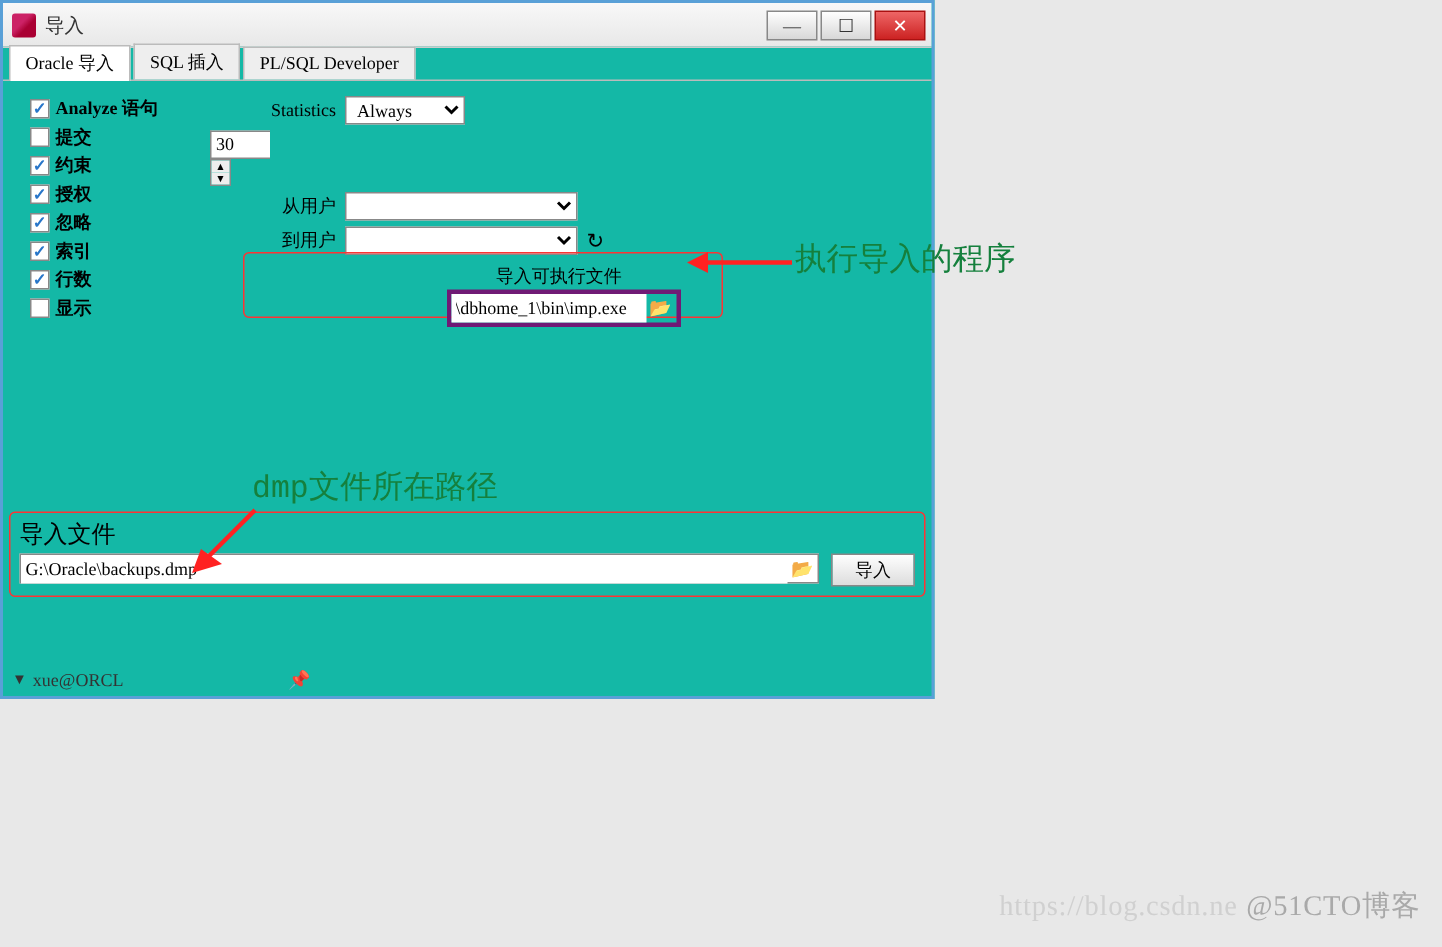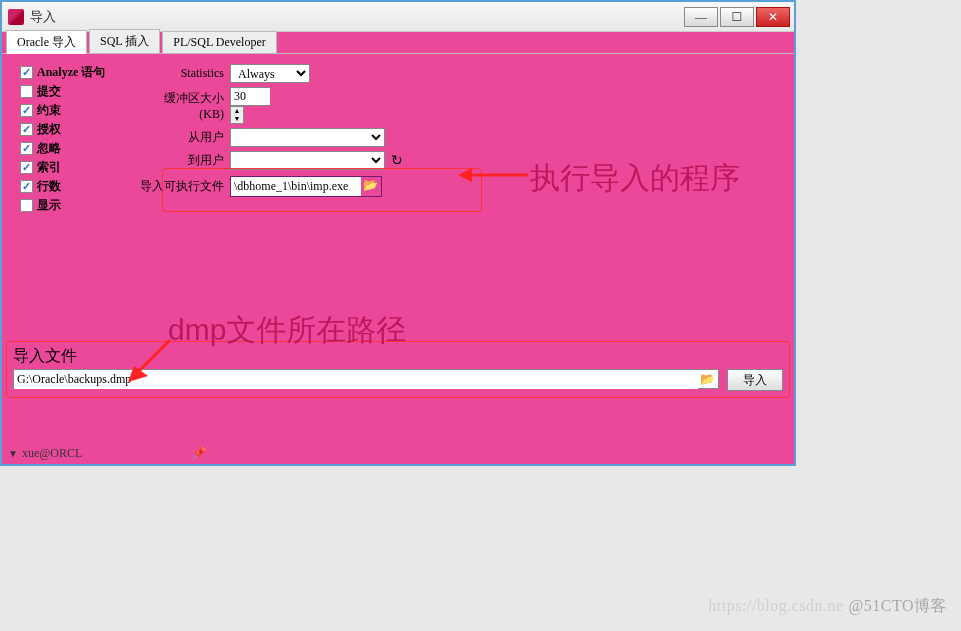--- a/index.html
+++ b/index.html
@@ -1,17 +1,17 @@
 <!DOCTYPE html>
 <html><head>
   <meta charset="utf-8">
   <style>
     * { box-sizing: border-box; margin: 0; padding: 0; font-family: "SimSun", "宋体", serif; }
     body { background: #e8e8e8; width: 961px; height: 631px; position: relative; overflow: hidden; }
-    .outer { width: 796px; height: 466px; border: 2px solid #59a0d7; background: #ec4899; position: absolute; left: 0; top: 0; }
+    .outer { width: 623px; height: 466px; border: 2px solid #59a0d7; background: #14b8a6; position: absolute; left: 0; top: 0; }
     .titlebar { height: 30px; background: linear-gradient(#f8f8f8, #e8e8e8); display: flex; align-items: center; border-bottom: 1px solid #ccc; }
     .appicon { width: 16px; height: 16px; margin: 0 6px; background: linear-gradient(135deg,#c26 40%,#a03 60%); border-radius: 2px; }
     .title { font-size: 13px; flex: 1; color: #333; }
     .winbtns { display: flex; gap: 2px; margin-right: 4px; }
     .winbtn { width: 34px; height: 20px; border: 1px solid #888; background: linear-gradient(#fefefe,#d8d8d8); font-size: 12px; text-align: center; line-height: 18px; color: #333; cursor: default; }
     .winbtn.close { background: linear-gradient(#e66,#c22); color: #fff; border-color: #a11; }
     .tabbar { height: 22px; display: flex; align-items: flex-end; padding-left: 4px; font-size: 12px; border-bottom: 1px solid #bbb; }
     .tab { padding: 3px 10px; border: 1px solid #bbb; border-bottom: none; margin-right: 2px; background: #eee; cursor: default; }
     .tab.active { background: #fff; position: relative; top: 1px; }
     .content { padding: 10px 10px 0 18px; position: relative; height: 370px; }
@@ -22,38 +22,38 @@
     .form { margin-left: 120px; }
     .lbl { width: 90px; text-align: right; padding-right: 6px; font-size: 12px; }
     select, input[type=text] { font-size: 12px; border: 1px solid #888; background: #fff; height: 19px; padding: 0 3px; font-family: inherit; }
     .dd { width: 80px; }
     .spin { display: flex; align-items: stretch; flex-direction: column; }
     .spin input { width: 40px; border-right: none; }
     .spinbtns { width: 14px; border: 1px solid #888; display: flex; flex-direction: column; }
     .spinbtn { flex: 1; font-size: 7px; text-align: center; line-height: 8px; background: #eee; cursor: default; }
     .combo { width: 155px; }
     .refresh { margin-left: 6px; font-size: 14px; cursor: default; }
-    .exewrap { position: relative; display: flex; align-items: flex-start; border: 1px solid #701a75; }
+    .exewrap { position: relative; display: flex; align-items: center; border: 3px solid #701a75; }
     .exewrap input { border: none; width: 130px; }
     .folder { width: 20px; height: 17px; display: inline-flex; align-items: center; justify-content: center; font-size: 12px; cursor: default; }
     .redbox1 { position: absolute; left: 22px; top: -8px; width: 320px; height: 44px; border: 1.5px solid #f33; border-radius: 4px; pointer-events: none; }
-    .exerow { position: relative; margin-top: 6px; }
+    .exerow { position: relative; margin-top: 6px; flex-direction: column; }
     .bottom { position: absolute; left: 4px; right: 4px; bottom: 26px; }
     .redbox2 { border: 1.5px solid #f33; border-radius: 4px; padding: 4px 6px 6px 6px; position: relative; }
     .blabel { font-size: 16px; margin-bottom: 2px; }
     .botrow { display: flex; gap: 8px; align-items: flex-start; }
     .pathbox { flex: 1; display: flex; border: 1px solid #888; align-items: center; height: 20px; background: #fff; }
     .pathbox input { border: none; flex: 1; }
     .btn { width: 56px; height: 22px; border: 1px solid #888; background: linear-gradient(#fefefe,#ddd); font-size: 12px; cursor: default; }
     .status { position: absolute; left: 6px; right: 6px; bottom: 3px; font-size: 12px; display: flex; align-items: center; color: #333; }
     .st-caret { font-size: 10px; margin-right: 4px; }
     .pin { margin-left: 110px; font-size: 12px; cursor: default; }
-    .anno { position: absolute; color: #be185d; font-size: 30px; font-family: Liberation Sans, sans-serif; pointer-events: none; }
+    .anno { position: absolute; color: #15803d; font-size: 21px; font-family: Liberation Mono, monospace; pointer-events: none; }
     .arrow { position: absolute; color: #f22; pointer-events: none; }
-    .wm { position: absolute; right: 14px; bottom: 14px; color: #a9a9a9; font-size: 16px; font-family: "Microsoft YaHei", sans-serif; letter-spacing: 0.5px; }
+    .wm { position: absolute; right: 14px; bottom: 14px; color: #a9a9a9; font-size: 19px; font-family: "Microsoft YaHei", sans-serif; letter-spacing: 0.5px; }
     .wm .l { color: #d0d0d0; }
     .checked::after { content: "✓"; color: #2876c9; font-weight: bold; font-size: 11px; }
   </style>
 </head>
 <body>
 
 <div class="outer">
   <div class="titlebar">
     <div class="appicon"></div>
     <div class="title">导入</div>
@@ -104,21 +104,20 @@
           <span>显示</span>
         </div>
     </div>
 
     <div class="form">
       <div class="row">
         <div class="lbl">Statistics</div>
         <select class="dd"><option>Always</option></select>
       </div>
       <div class="row">
-        <div class="lbl">缓冲区大小(KB)</div>
         <div class="spin">
           <input type="text" value="30" style="">
           <div class="spinbtns">
             <div class="spinbtn">▲</div>
             <div class="spinbtn">▼</div>
           </div>
         </div>
       </div>
       <div class="row">
         <div class="lbl">从用户</div>

